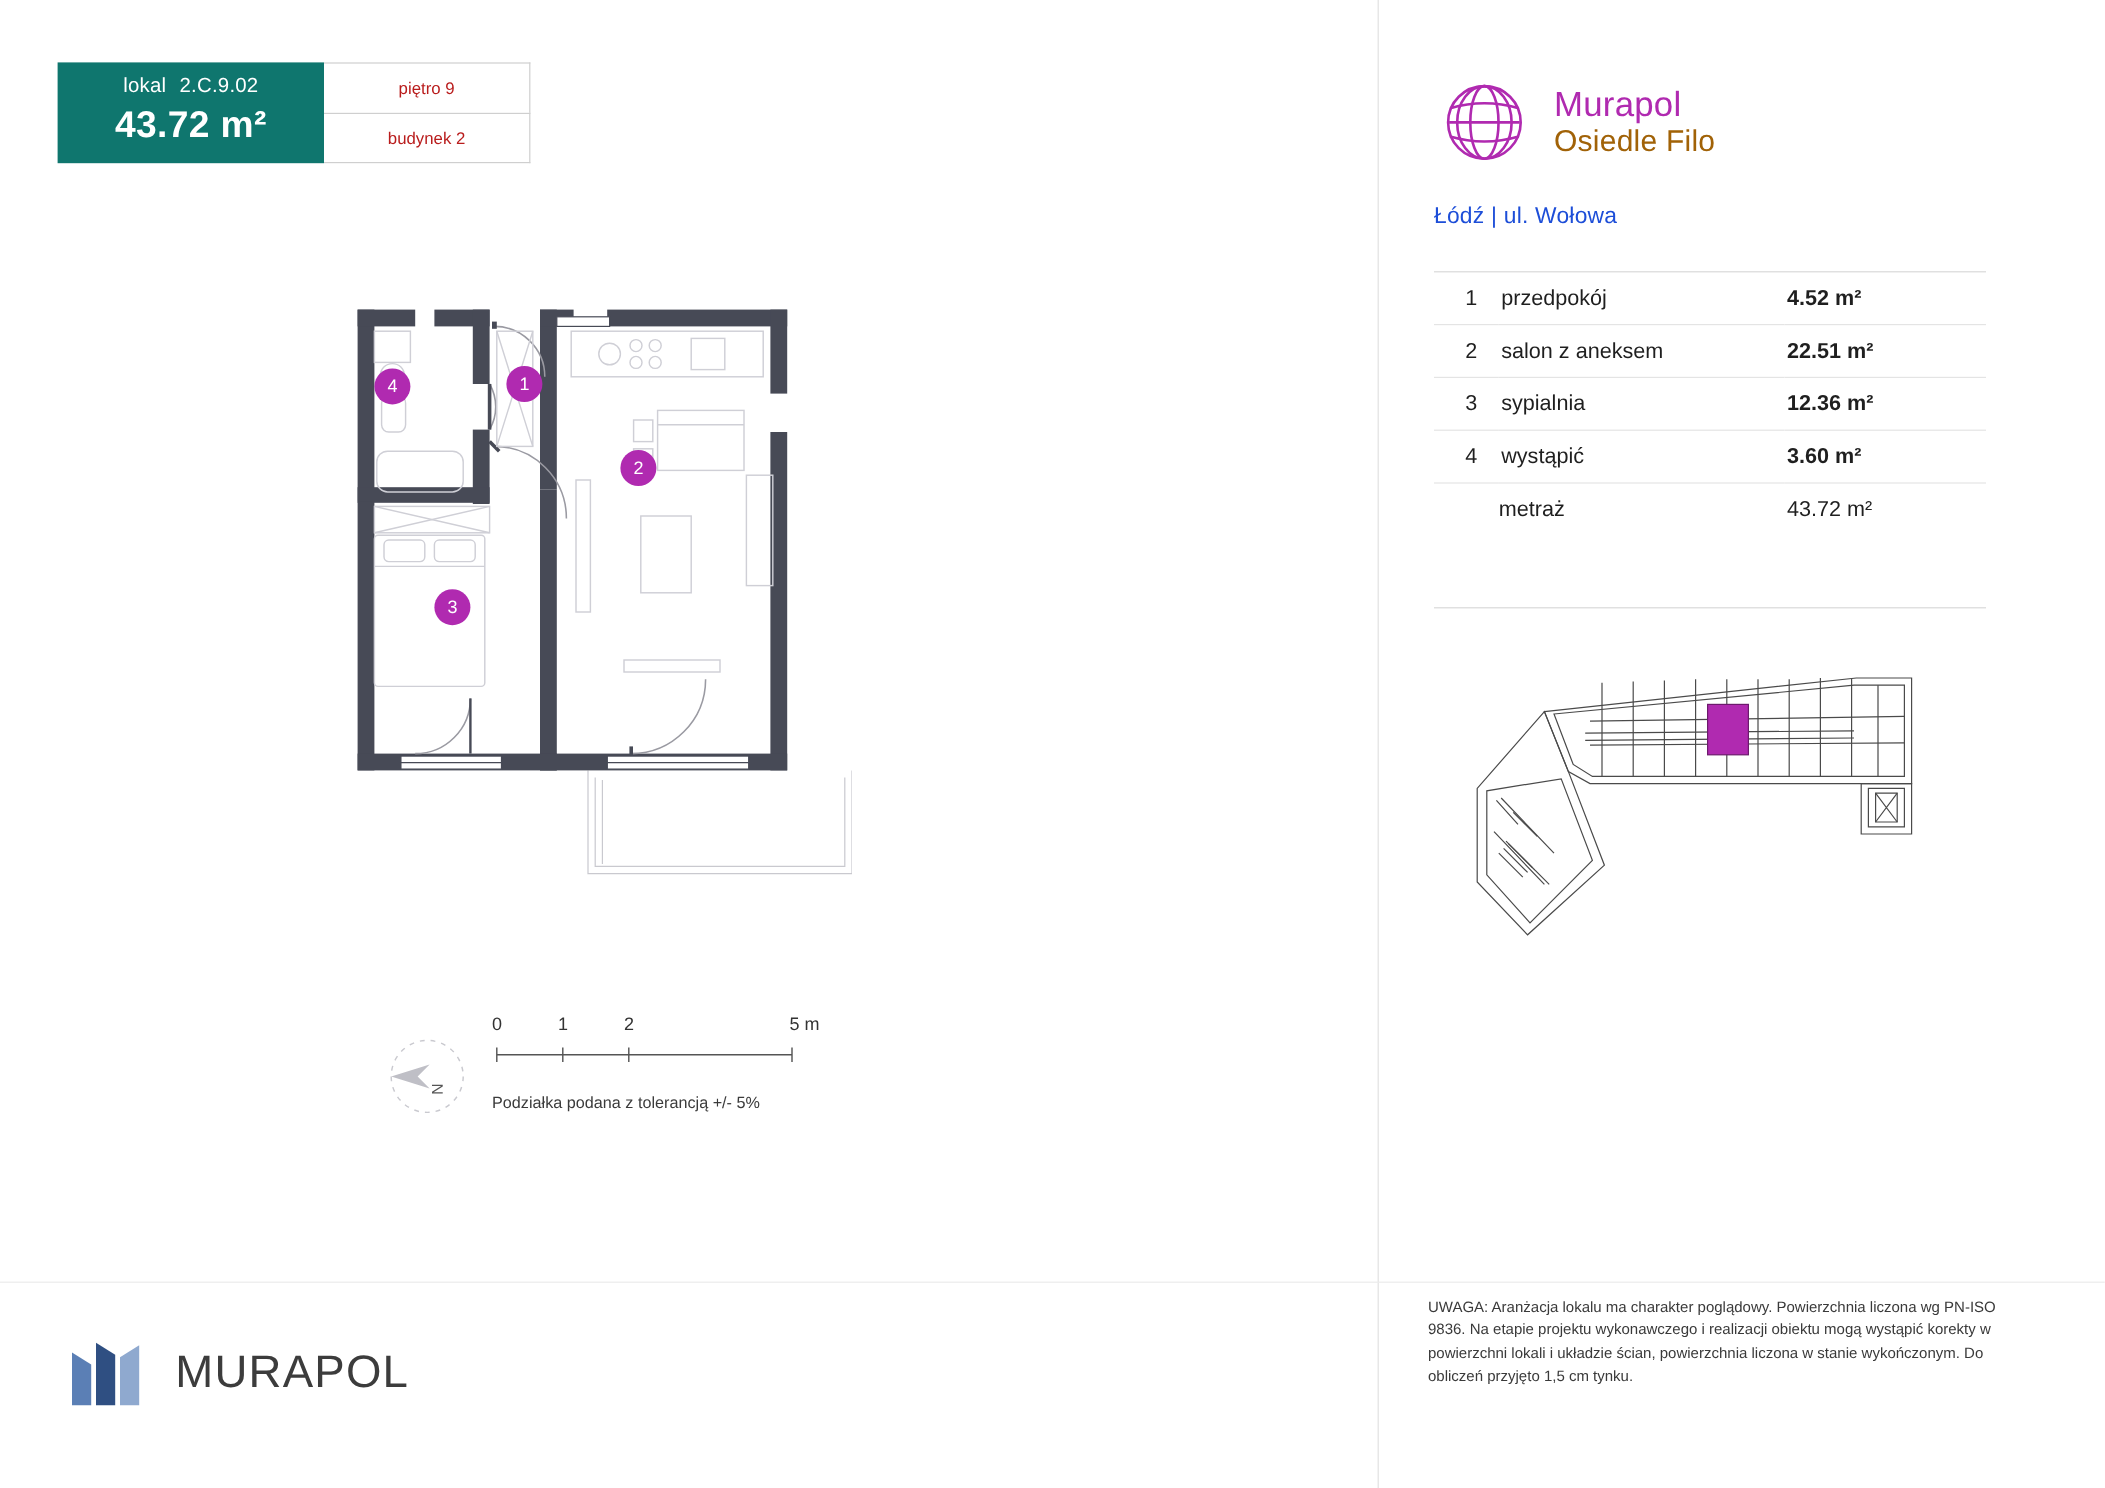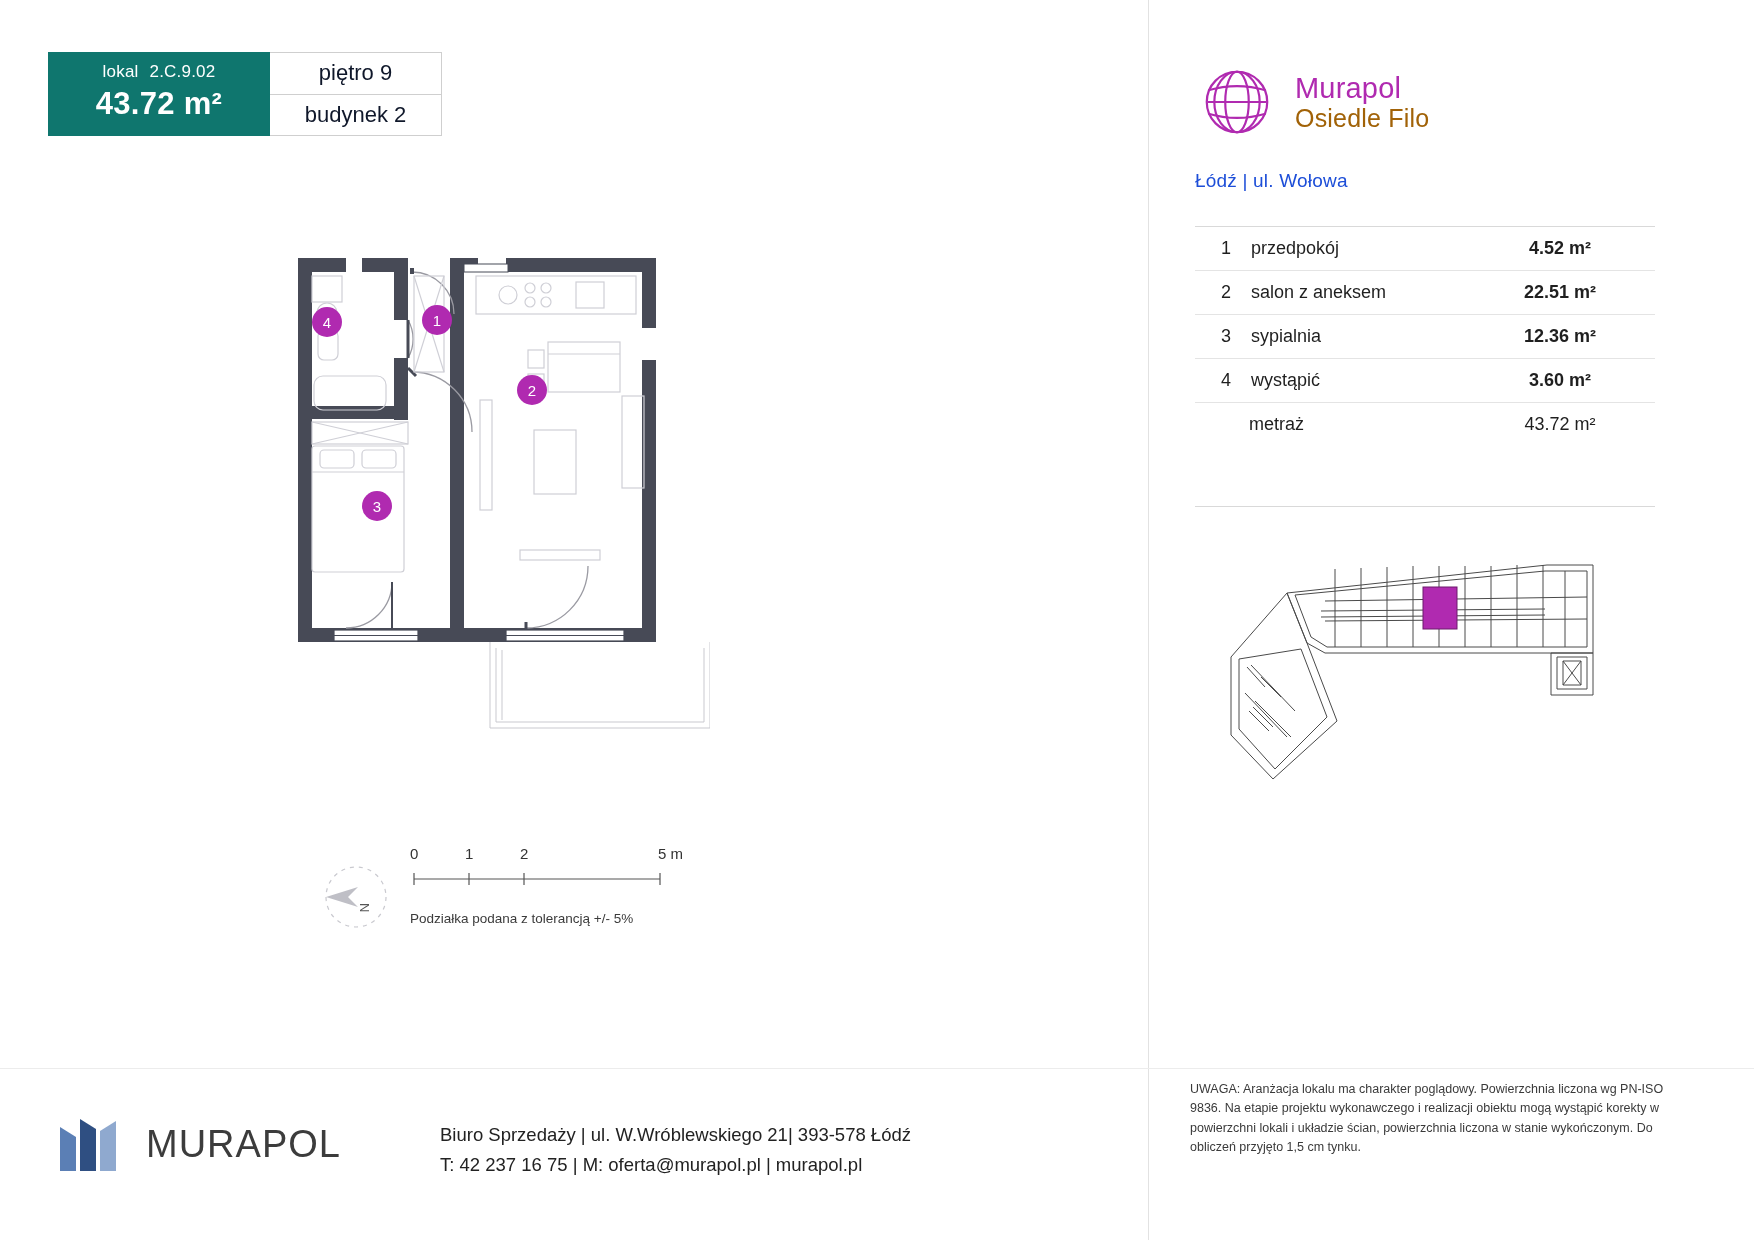--- a/index.html
+++ b/index.html
@@ -56,22 +56,22 @@
     display: flex;
     flex-direction: column;
   }
   .badge-side .cell {
     flex: 1;
     border: 1px solid #cfcfcf;
     border-left: none;
     display: flex;
     align-items: center;
     justify-content: center;
-    font-size: 22px;
-    color: #0f172a;
+    font-size: 14px;
+    color: #b91c1c;
   }
   .badge-side .cell.top { border-bottom: none; }
 
   
   .v-divider {
     position: absolute;
     left: 1148px;
     top: 0;
     bottom: 0;
     width: 1px;
@@ -129,21 +129,21 @@
     color: #1f1f1f;
   }
   .rooms tr:first-child td { border-top: none; }
   .rooms td.num {
     width: 26px;
     text-align: left;
     padding-left: 26px;
   }
   .rooms td.name { text-align: left; }
   .rooms td.val {
-    text-align: center;
+    text-align: left;
     font-weight: bold;
     padding-right: 24px;
     white-space: nowrap;
   }
   .rooms tr.total td {
     font-weight: normal;
     border-bottom: none;
   }
   .rooms tr.total td.name { padding-left: 26px; }
 
@@ -510,18 +510,14 @@
 
   <div class="footer-logo">
     <svg width="74" height="58" viewBox="0 0 74 58">
       <polygon points="2,56 2,12 18,22 18,56" fill="#5b7fb5"></polygon>
       <polygon points="22,56 22,4 38,14 38,56" fill="#2f4f82"></polygon>
       <polygon points="42,56 42,16 58,6 58,56" fill="#8fa9cf"></polygon>
     </svg>
     <div class="murapol-word">MURAPOL</div>
   </div>
 
-  <div class="footer-contact">
-    <div>Biuro Sprzedaży | ul. W.Wróblewskiego 21| 393-578 Łódź</div>
-    <div>T: 42 237 16 75 | M: oferta@murapol.pl | murapol.pl</div>
-  </div>
 
 </div>
 
 </body></html>

